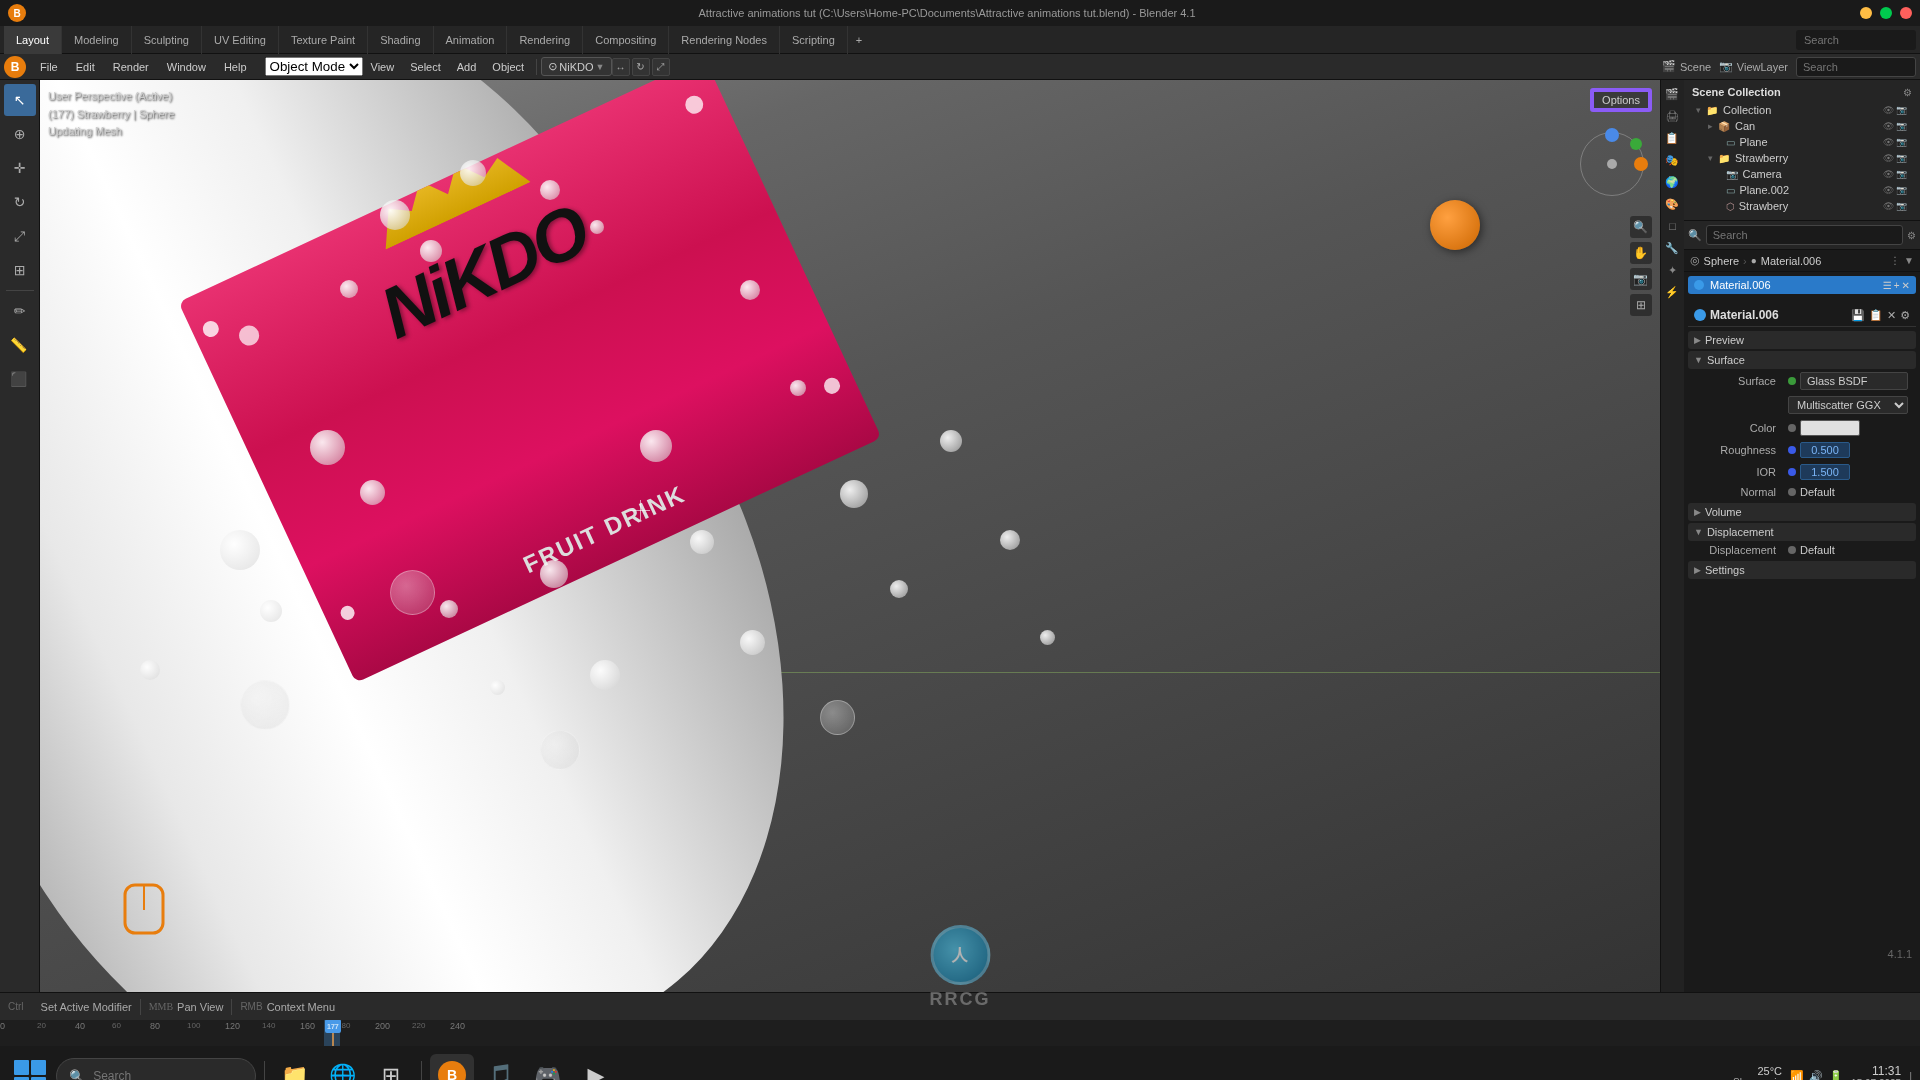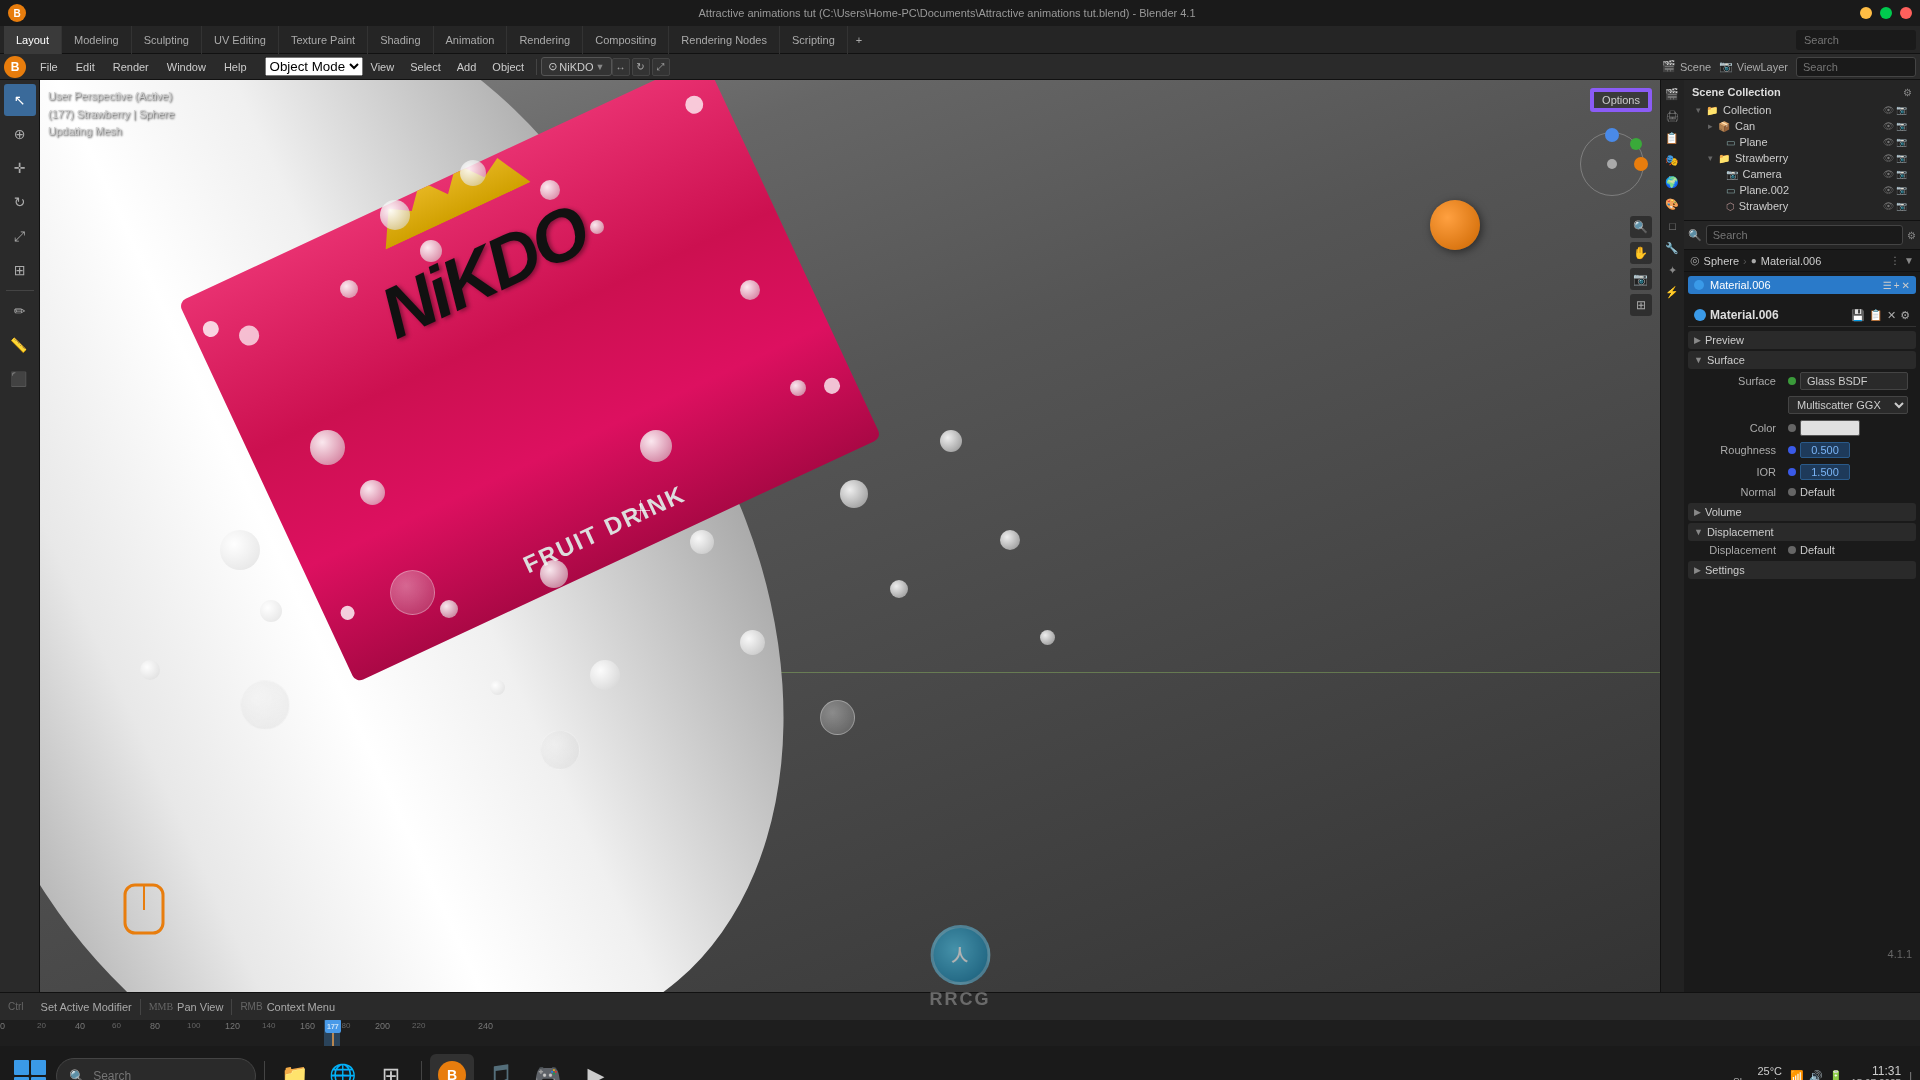--- a/index.html
+++ b/index.html
@@ -555,21 +555,21 @@
 
   <div id="timeline-ruler">
     <div style="position:absolute;inset:0;display:flex;align-items:flex-start;padding-top:2px;">
 
       <div style="position:absolute;left:0px;top:2px;color:#777;font-size:9px;">0</div>
       <div style="position:absolute;left:75px;top:2px;color:#777;font-size:9px;">40</div>
       <div style="position:absolute;left:150px;top:2px;color:#777;font-size:9px;">80</div>
       <div style="position:absolute;left:225px;top:2px;color:#777;font-size:9px;">120</div>
       <div style="position:absolute;left:300px;top:2px;color:#777;font-size:9px;">160</div>
       <div style="position:absolute;left:375px;top:2px;color:#777;font-size:9px;">200</div>
-      <div style="position:absolute;left:450px;top:2px;color:#777;font-size:9px;margin-left:28px;">240</div>
+      <div style="position:absolute;left:450px;top:2px;color:#777;font-size:9px;">240</div>
 
       <div style="position:absolute;left:37px;top:2px;color:#666;font-size:8px;">20</div>
       <div style="position:absolute;left:112px;top:2px;color:#666;font-size:8px;">60</div>
       <div style="position:absolute;left:187px;top:2px;color:#666;font-size:8px;">100</div>
       <div style="position:absolute;left:262px;top:2px;color:#666;font-size:8px;">140</div>
       <div style="position:absolute;left:337px;top:2px;color:#666;font-size:8px;">180</div>
       <div style="position:absolute;left:412px;top:2px;color:#666;font-size:8px;">220</div>
 
     </div>
 

